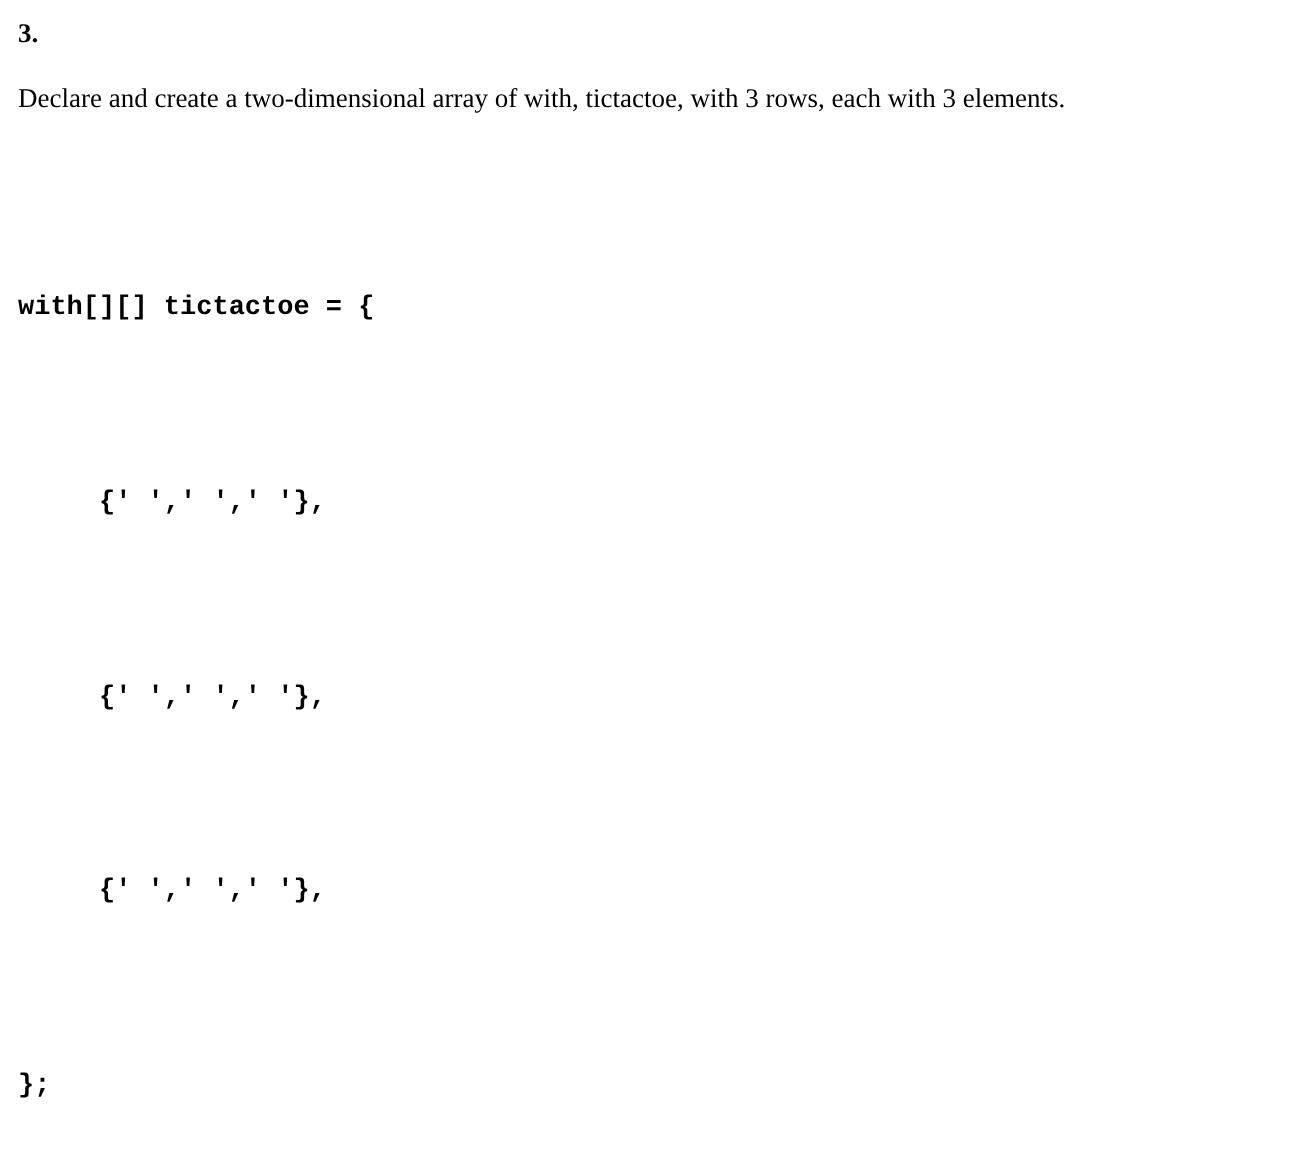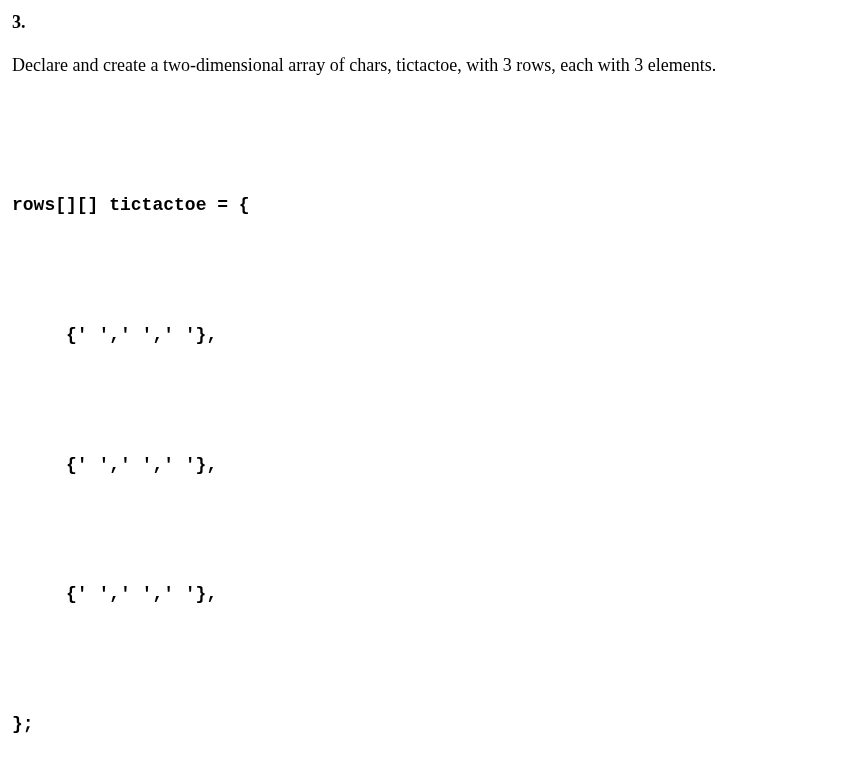--- a/index.html
+++ b/index.html
@@ -30,22 +30,22 @@
     .code-line-indent {
       padding-left: 54px;
     }
   </style>
 </head>
 <body>
 
 <p class="qnum">3.</p>
 
 <p>
-  <span>Declare and create a two-dimensional array of chars, </span><span class="mono">tictactoe</span><span>, with 3 rows, each with 3 elements.</span>
+  <span>Declare and create a two-dimensional array of with, </span><span class="mono">tictactoe</span><span>, with 3 rows, each with 3 elements.</span>
 </p>
 
 <div class="code-block">
-  <div>rows[][] tictactoe = {</div>
+  <div>with[][] tictactoe = {</div>
   <div class="code-line-indent">{' ',' ',' '},</div>
   <div class="code-line-indent">{' ',' ',' '},</div>
   <div class="code-line-indent">{' ',' ',' '},</div>
   <div>};</div>
 </div>
 
 </body></html>

